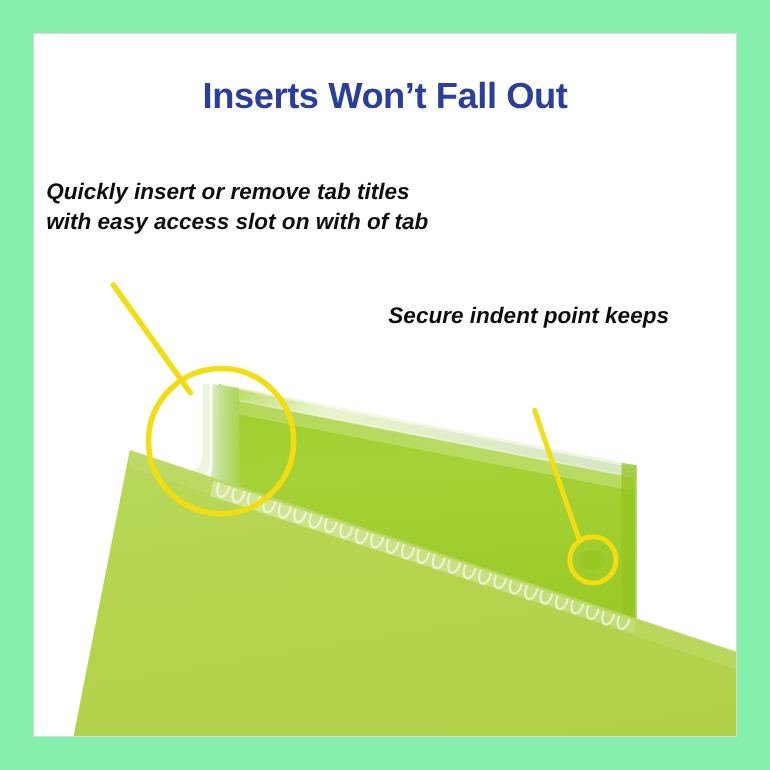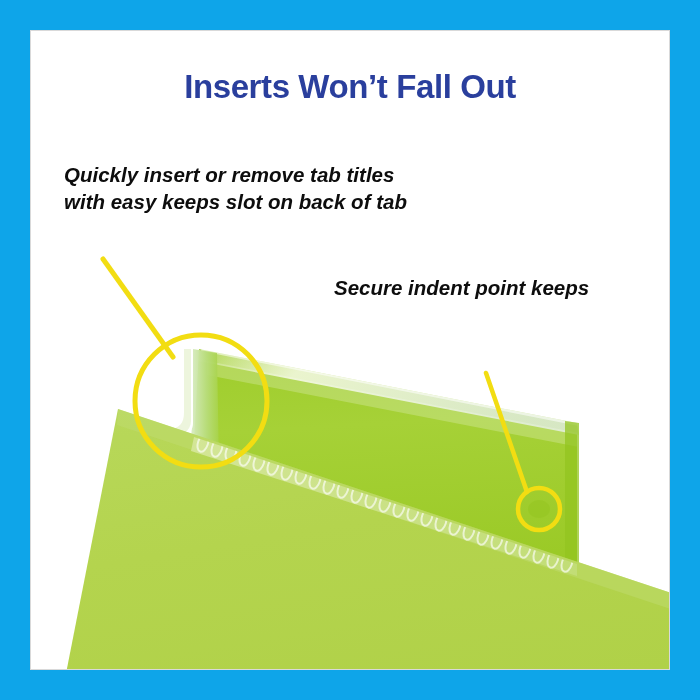--- a/index.html
+++ b/index.html
@@ -4,21 +4,21 @@
 <style>
   html, body {
     margin: 0;
     padding: 0;
     background: #ffffff;
   }
   #page {
     position: relative;
     width: 700px;
     height: 700px;
-    background: #0ea5e9;
+    background: #86efac;
     overflow: hidden;
     font-family: "Liberation Sans", sans-serif;
   }
   
   #photo-frame {
     position: absolute;
     left: 30px;
     top: 30px;
     width: 640px;
     height: 640px;
@@ -44,26 +44,26 @@
     position: absolute;
     font-family: "Liberation Sans", sans-serif;
     font-style: italic;
     font-weight: bold;
     font-size: 20.5px;
     line-height: 27px;
     color: #0d0d0d;
     white-space: nowrap;
   }
   #callout-left {
-    left: 64px;
+    left: 42px;
     top: 161px;
     font-style: italic;
   }
   #callout-right {
-    left: 334px;
+    left: 353px;
     top: 274px;
   }
   #photo-layer {
     position: absolute;
     inset: 0;
   }
   svg.layer {
     position: absolute;
     left: 0;
     top: 0;
@@ -185,20 +185,20 @@
         </g>
       </svg>
 
     </div>
   </div>
 
   <h1 id="headline">Inserts Won’t Fall Out</h1>
 
   <div class="callout-text" id="callout-left">
     <div>Quickly insert or remove tab titles</div>
-    <div>with easy keeps slot on back of tab</div>
+    <div>with easy access slot on with of tab</div>
   </div>
 
   <div class="callout-text" id="callout-right">
     <div>Secure indent point keeps</div>
   </div>
 
 </div>
 
 </body></html>

